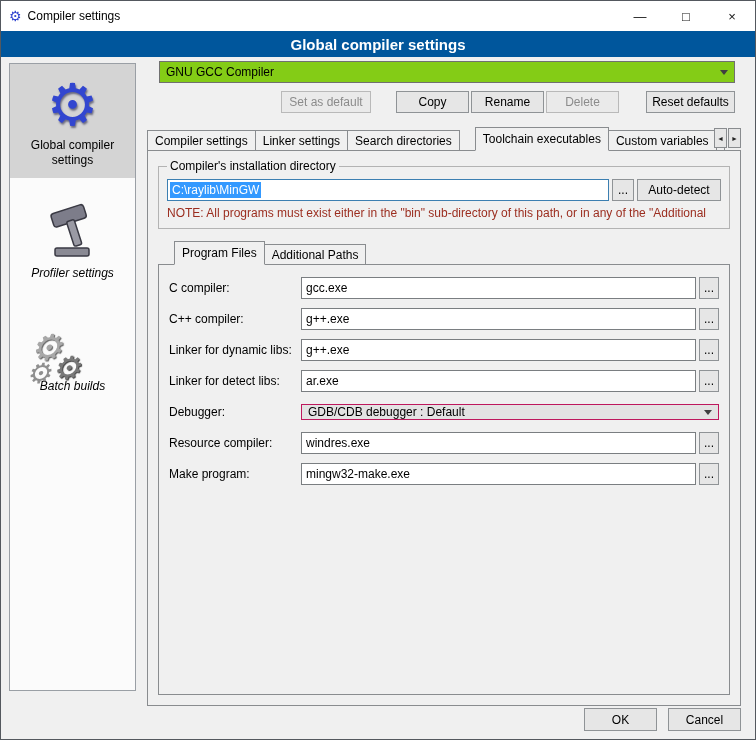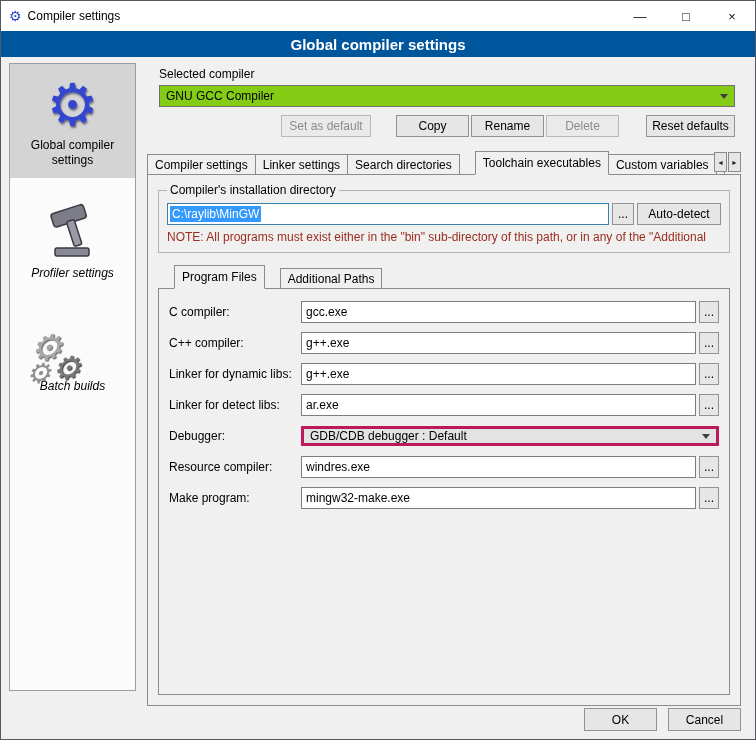--- a/index.html
+++ b/index.html
@@ -57,28 +57,28 @@
 
   fieldset.group { border:1px solid #b3b3b3; padding:4px 8px 8px; }
   fieldset.group legend { font-size:12px; padding:0 3px; }
   .dir-row { display:flex; gap:3px; height:22px; align-items:stretch; margin-top:2px; }
   .textbox { flex:1; background:#fff; border:1px solid #3c7fb1; display:flex; align-items:center; padding:0 2px; font-size:12px; }
   .sel-text { background:#3399ff; color:#fff; padding:1px 2px; }
   .b-browse-sm { width:22px; }
   .b-autodetect { width:84px; }
   .note { color:#9b2d1f; font-size:12px; margin-top:5px; white-space:nowrap; overflow:hidden; }
 
-  .inner-tabstrip { margin-top:12px; display:flex; align-items:flex-end; height:23px;gap:16px; }
+  .inner-tabstrip { margin-top:12px; display:flex; align-items:flex-end; height:23px; }
   .inner-panel { flex:1; border:1px solid #898c8f; background:#f0f0f0; padding:12px 10px 0; }
 
   .form-row { display:flex; align-items:center; height:22px; margin-bottom:9px; }
   .form-label { width:132px; font-size:12px; flex:none; }
   .field { flex:1; height:22px; border:1px solid #7a7e81; background:#fff; font-size:12px; padding:0 4px; font-family:"Liberation Sans", sans-serif; }
   .b-browse { width:20px; height:22px; margin-left:3px; flex:none; }
-  .field-combo { flex:1; height:16px; background:#e3e3e3; border:3px solid #be185d; display:flex; align-items:center; padding:7px 6px; font-size:12px; margin:0; }
+  .field-combo { flex:1; height:16px; background:#e3e3e3; border:1px solid #be185d; display:flex; align-items:center; padding:7px 6px; font-size:12px; margin:0; }
 
   
   .footer { position:absolute; right:14px; bottom:8px; display:flex; gap:11px; }
   .footer .btn { width:73px; height:23px; }
 </style>
 </head>
 <body>
 
 <div class="window">
 
@@ -122,21 +122,20 @@
         <span class="g1">⚙</span>
         <span class="g2">⚙</span>
         <span class="g3">⚙</span>
       </span>
       <span class="side-label">Batch builds</span>
     </div>
   </div>
 
   <div class="main">
 
-    <div class="selected-label">Selected compiler</div>
 
     <div class="combo">
       <span class="combo-text">GNU GCC Compiler</span>
       <span class="chev"></span>
     </div>
 
     <div class="btn-row">
       <div class="btn disabled b-setdef">Set as default</div>
       <div class="btn b-copy">Copy</div>
       <div class="btn b-rename">Rename</div>

